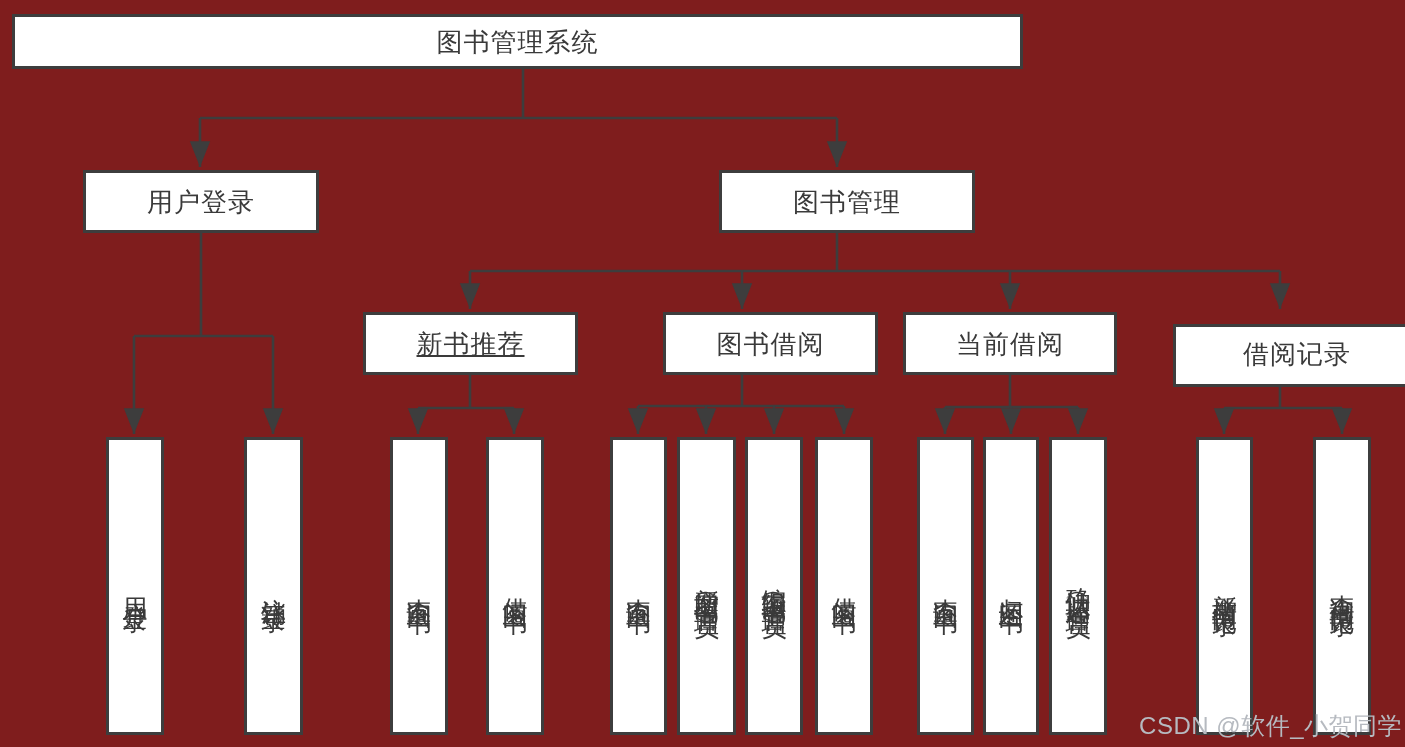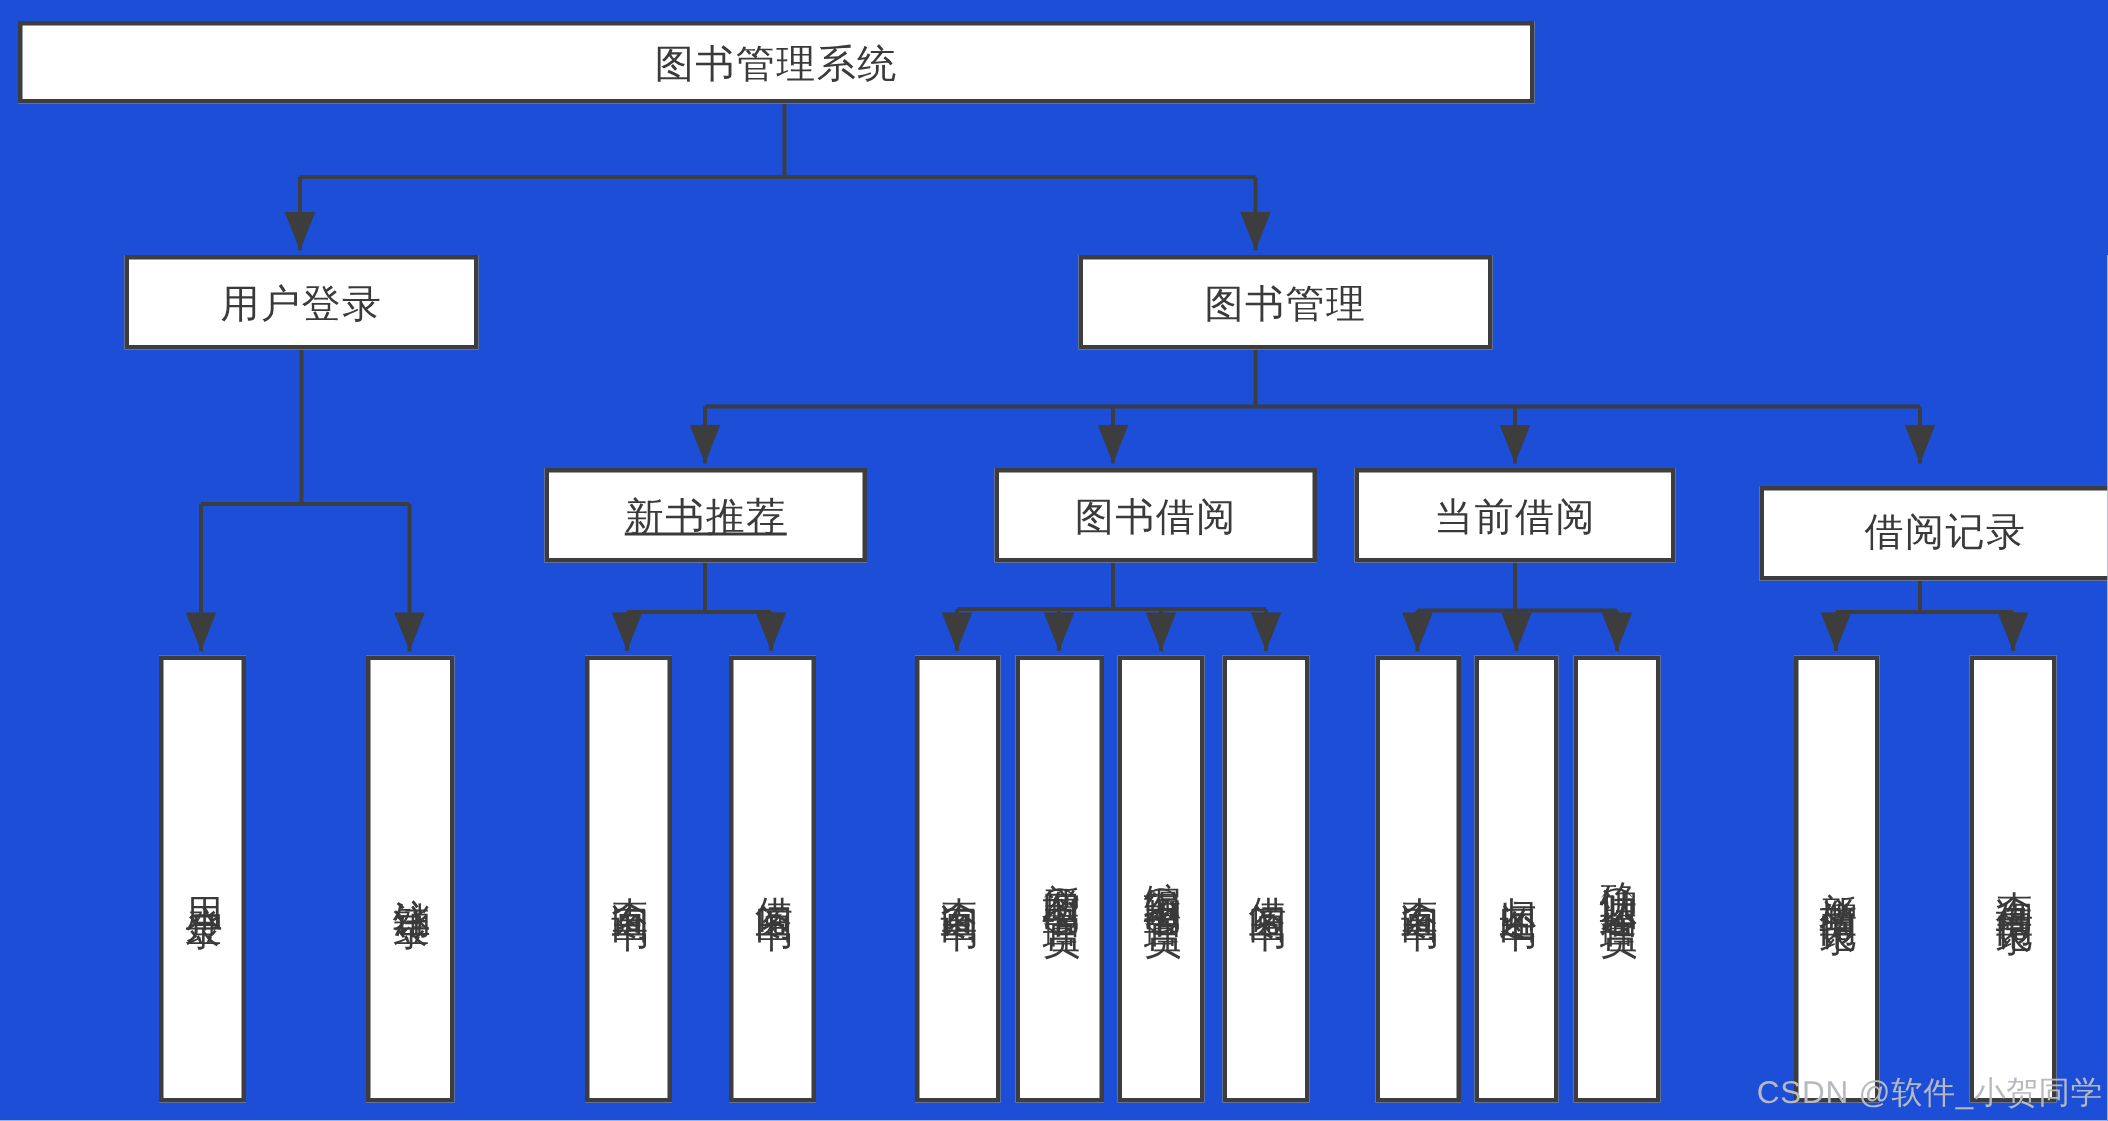--- a/index.html
+++ b/index.html
@@ -1,19 +1,19 @@
 <!DOCTYPE html>
 <html><head>
 <meta charset="utf-8">
 <style>
   html,body{margin:0;padding:0;background:#ffffff;}
   #stage{
     position:relative;
     width:1405px;height:747px;
-    background:#1d4ed8;
+    background:#7f1d1d;
     overflow:hidden;
     font-family:"Liberation Sans","DejaVu Sans",sans-serif;
   }
   #connectors{position:absolute;left:0;top:0;z-index:1;}
   .node{
     position:absolute;
     box-sizing:border-box;
     border:3px solid #3d3d3d;
     background:#ffffff;
     color:#3a3a3a;
@@ -28,21 +28,21 @@
     writing-mode:vertical-rl;
     text-orientation:mixed;
     font-size:25px;
     letter-spacing:4px;
   }
   .watermark{
     position:absolute;
     right:3px;
     bottom:5px;
     z-index:3;
-    font-size:21px;
+    font-size:24px;
     letter-spacing:0.5px;
     color:#b6bac0;
     white-space:nowrap;
   }
 </style>
 </head>
 <body>
 
 <div id="stage">
 
@@ -92,21 +92,21 @@
       <path d="M1280,375 V408"></path>
       <path d="M1224,408 H1342"></path>
       <line x1="1224" y1="408" x2="1224" y2="434" marker-end="url(#arw)"></line>
       <line x1="1342" y1="408" x2="1342" y2="434" marker-end="url(#arw)"></line>
     </g>
   </svg>
 
   <div class="node h-node" style="left:12px;top:14px;width:1011px;height:55px;">图书管理系统</div>
 
   <div class="node h-node" style="left:83px;top:170px;width:236px;height:63px;">用户登录</div>
-  <div class="node h-node" style="left:719px;top:170px;width:276px;height:63px;">图书管理</div>
+  <div class="node h-node" style="left:719px;top:170px;width:256px;height:63px;">图书管理</div>
 
   <div class="node h-node" style="left:363px;top:312px;width:215px;height:63px;text-decoration:underline;">新书推荐</div>
   <div class="node h-node" style="left:635px;top:312px;width:215px;height:63px;margin-left:28px;">图书借阅</div>
   <div class="node h-node" style="left:903px;top:312px;width:214px;height:63px;">当前借阅</div>
   <div class="node h-node" style="left:1173px;top:324px;width:248px;height:63px;font-family:Liberation Mono, monospace;">借阅记录</div>
 
   <div class="node v-node" style="left:106px;top:437px;width:58px;height:298px;">用户登录</div>
   <div class="node v-node" style="left:244px;top:437px;width:59px;height:298px;">注销登录</div>
 
   <div class="node v-node" style="left:390px;top:437px;width:58px;height:298px;">查询图书</div>

